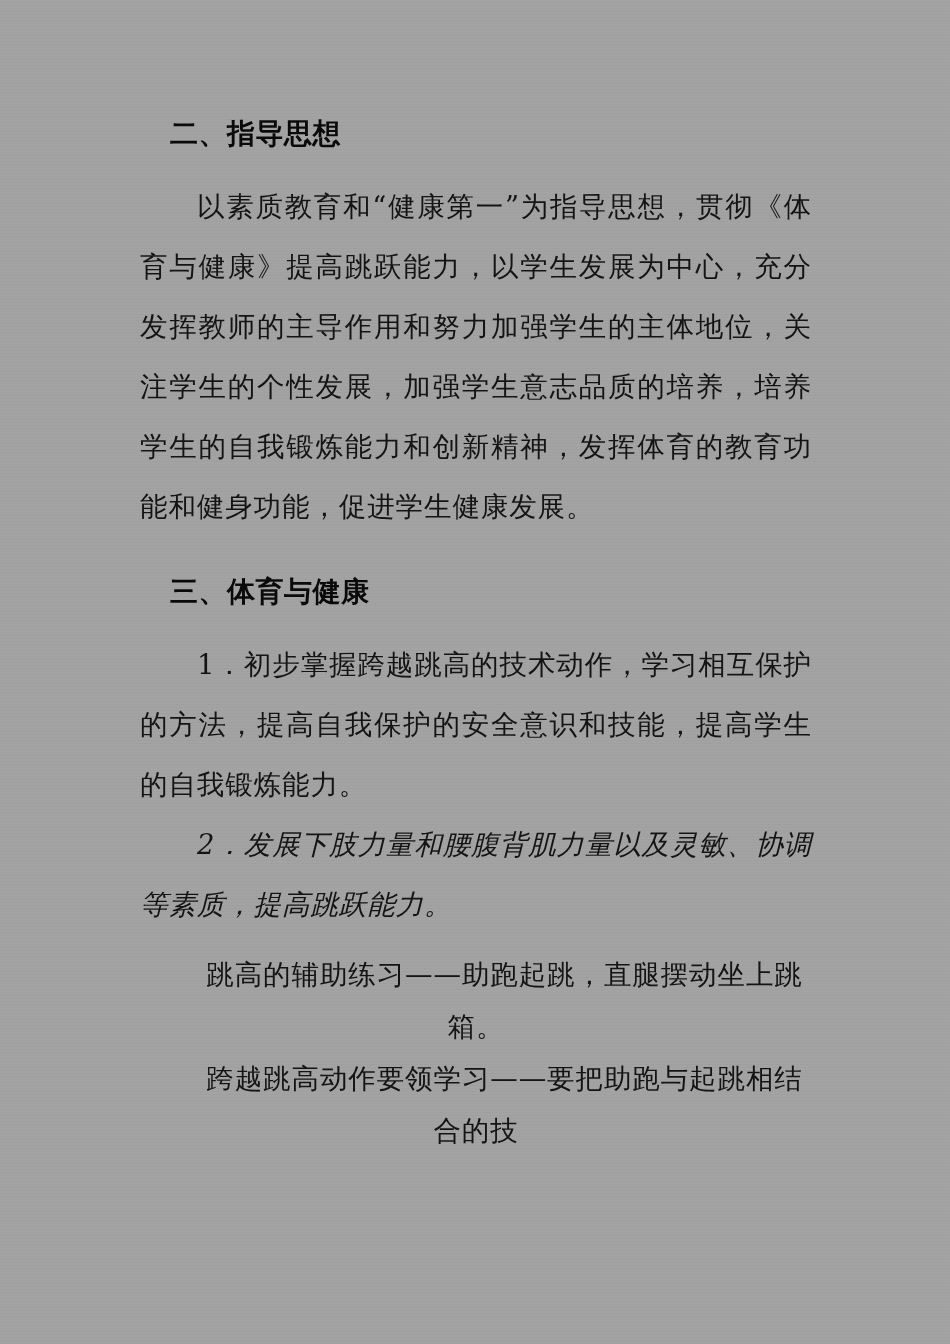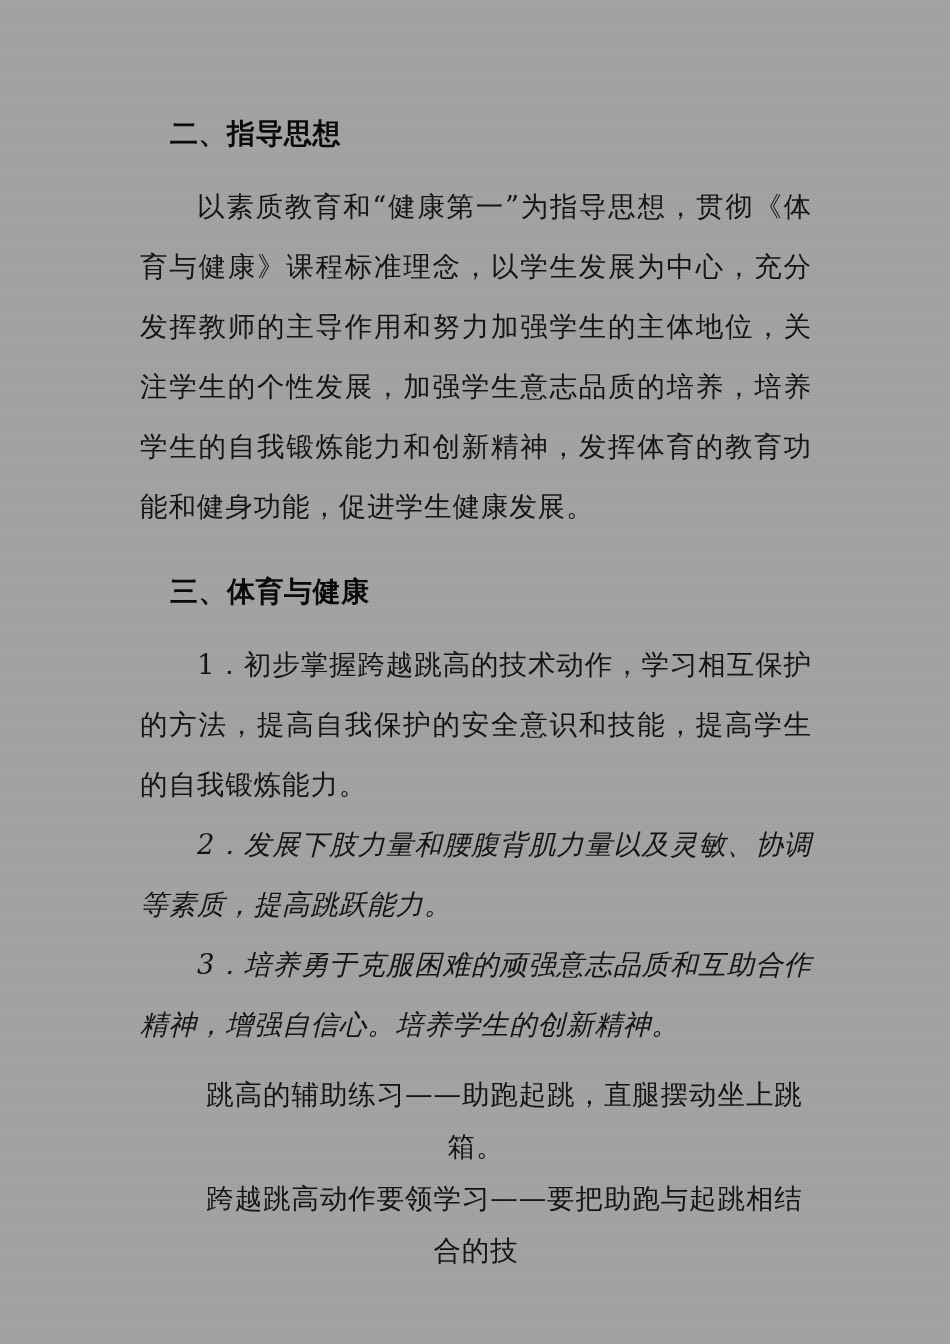--- a/index.html
+++ b/index.html
@@ -83,29 +83,28 @@
 </style>
 </head>
 <body>
 
 <div class="page">
 
   <div class="doc-body">
 
     <h2 class="heading heading-1">二、指导思想</h2>
 
-    <p class="para para-after-heading">以素质教育和“健康第一”为指导思想，贯彻《体育与健康》课程标准理念，以学生发展为中心，充分发挥教师的主导作用和努力加强学生的主体地位，关注学生的个性发展，加强学生意志品质的培养，培养学生的自我锻炼能力和创新精神，发挥体育的教育功能和健身功能，促进学生健康发展。</p>
+    <p class="para para-after-heading">以素质教育和“健康第一”为指导思想，贯彻《体育与健康》提高跳跃能力，以学生发展为中心，充分发挥教师的主导作用和努力加强学生的主体地位，关注学生的个性发展，加强学生意志品质的培养，培养学生的自我锻炼能力和创新精神，发挥体育的教育功能和健身功能，促进学生健康发展。</p>
 
     <h2 class="heading heading-2">三、体育与健康</h2>
 
     <p class="para para-after-heading">1．初步掌握跨越跳高的技术动作，学习相互保护的方法，提高自我保护的安全意识和技能，提高学生的自我锻炼能力。</p>
 
     <p class="para para-gap">2．发展下肢力量和腰腹背肌力量以及灵敏、协调等素质，提高跳跃能力。</p>
 
-    <p class="para para-gap">3．培养勇于克服困难的顽强意志品质和互助合作精神，增强自信心。培养学生的创新精神。</p>
 
 
     <div class="block-tight">
       <p class="para para-tight">跳高的辅助练习——助跑起跳，直腿摆动坐上跳箱。</p>
 
       <p class="para para-tight">跨越跳高动作要领学习——要把助跑与起跳相结合的技</p>
     </div>
 
   </div>
 

